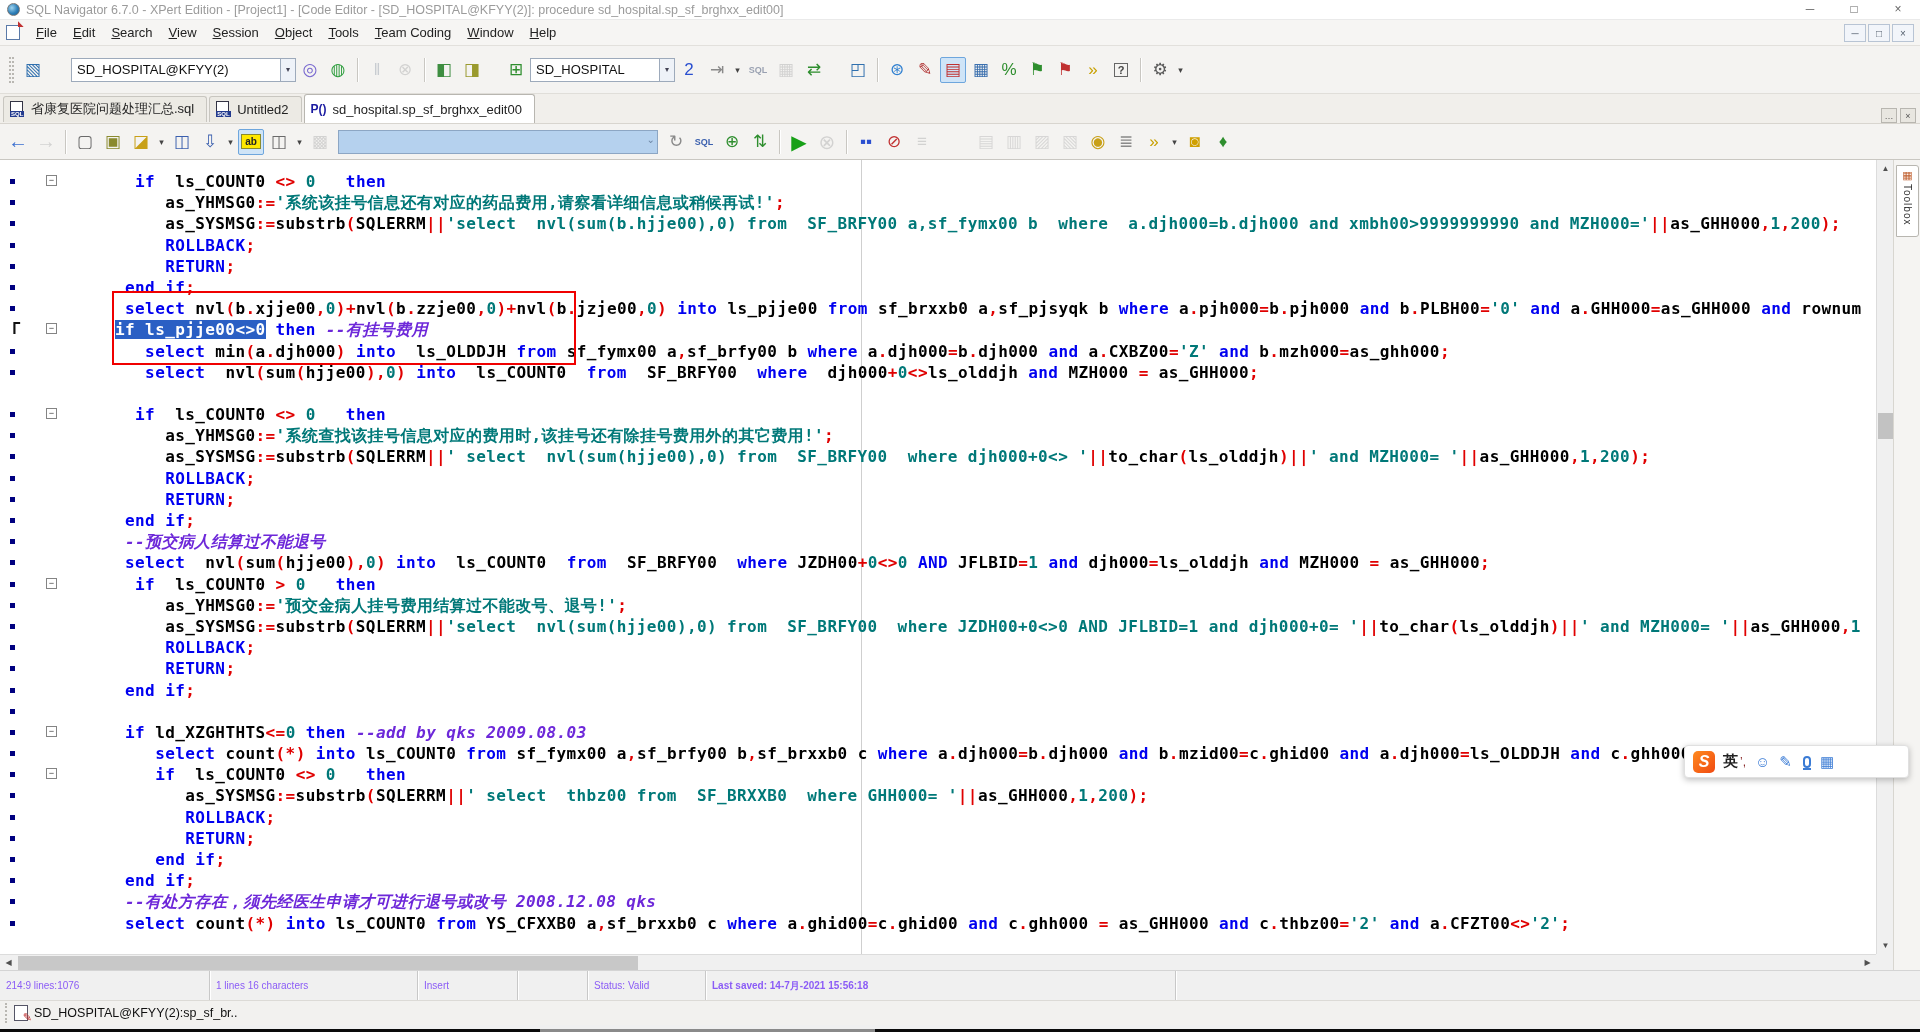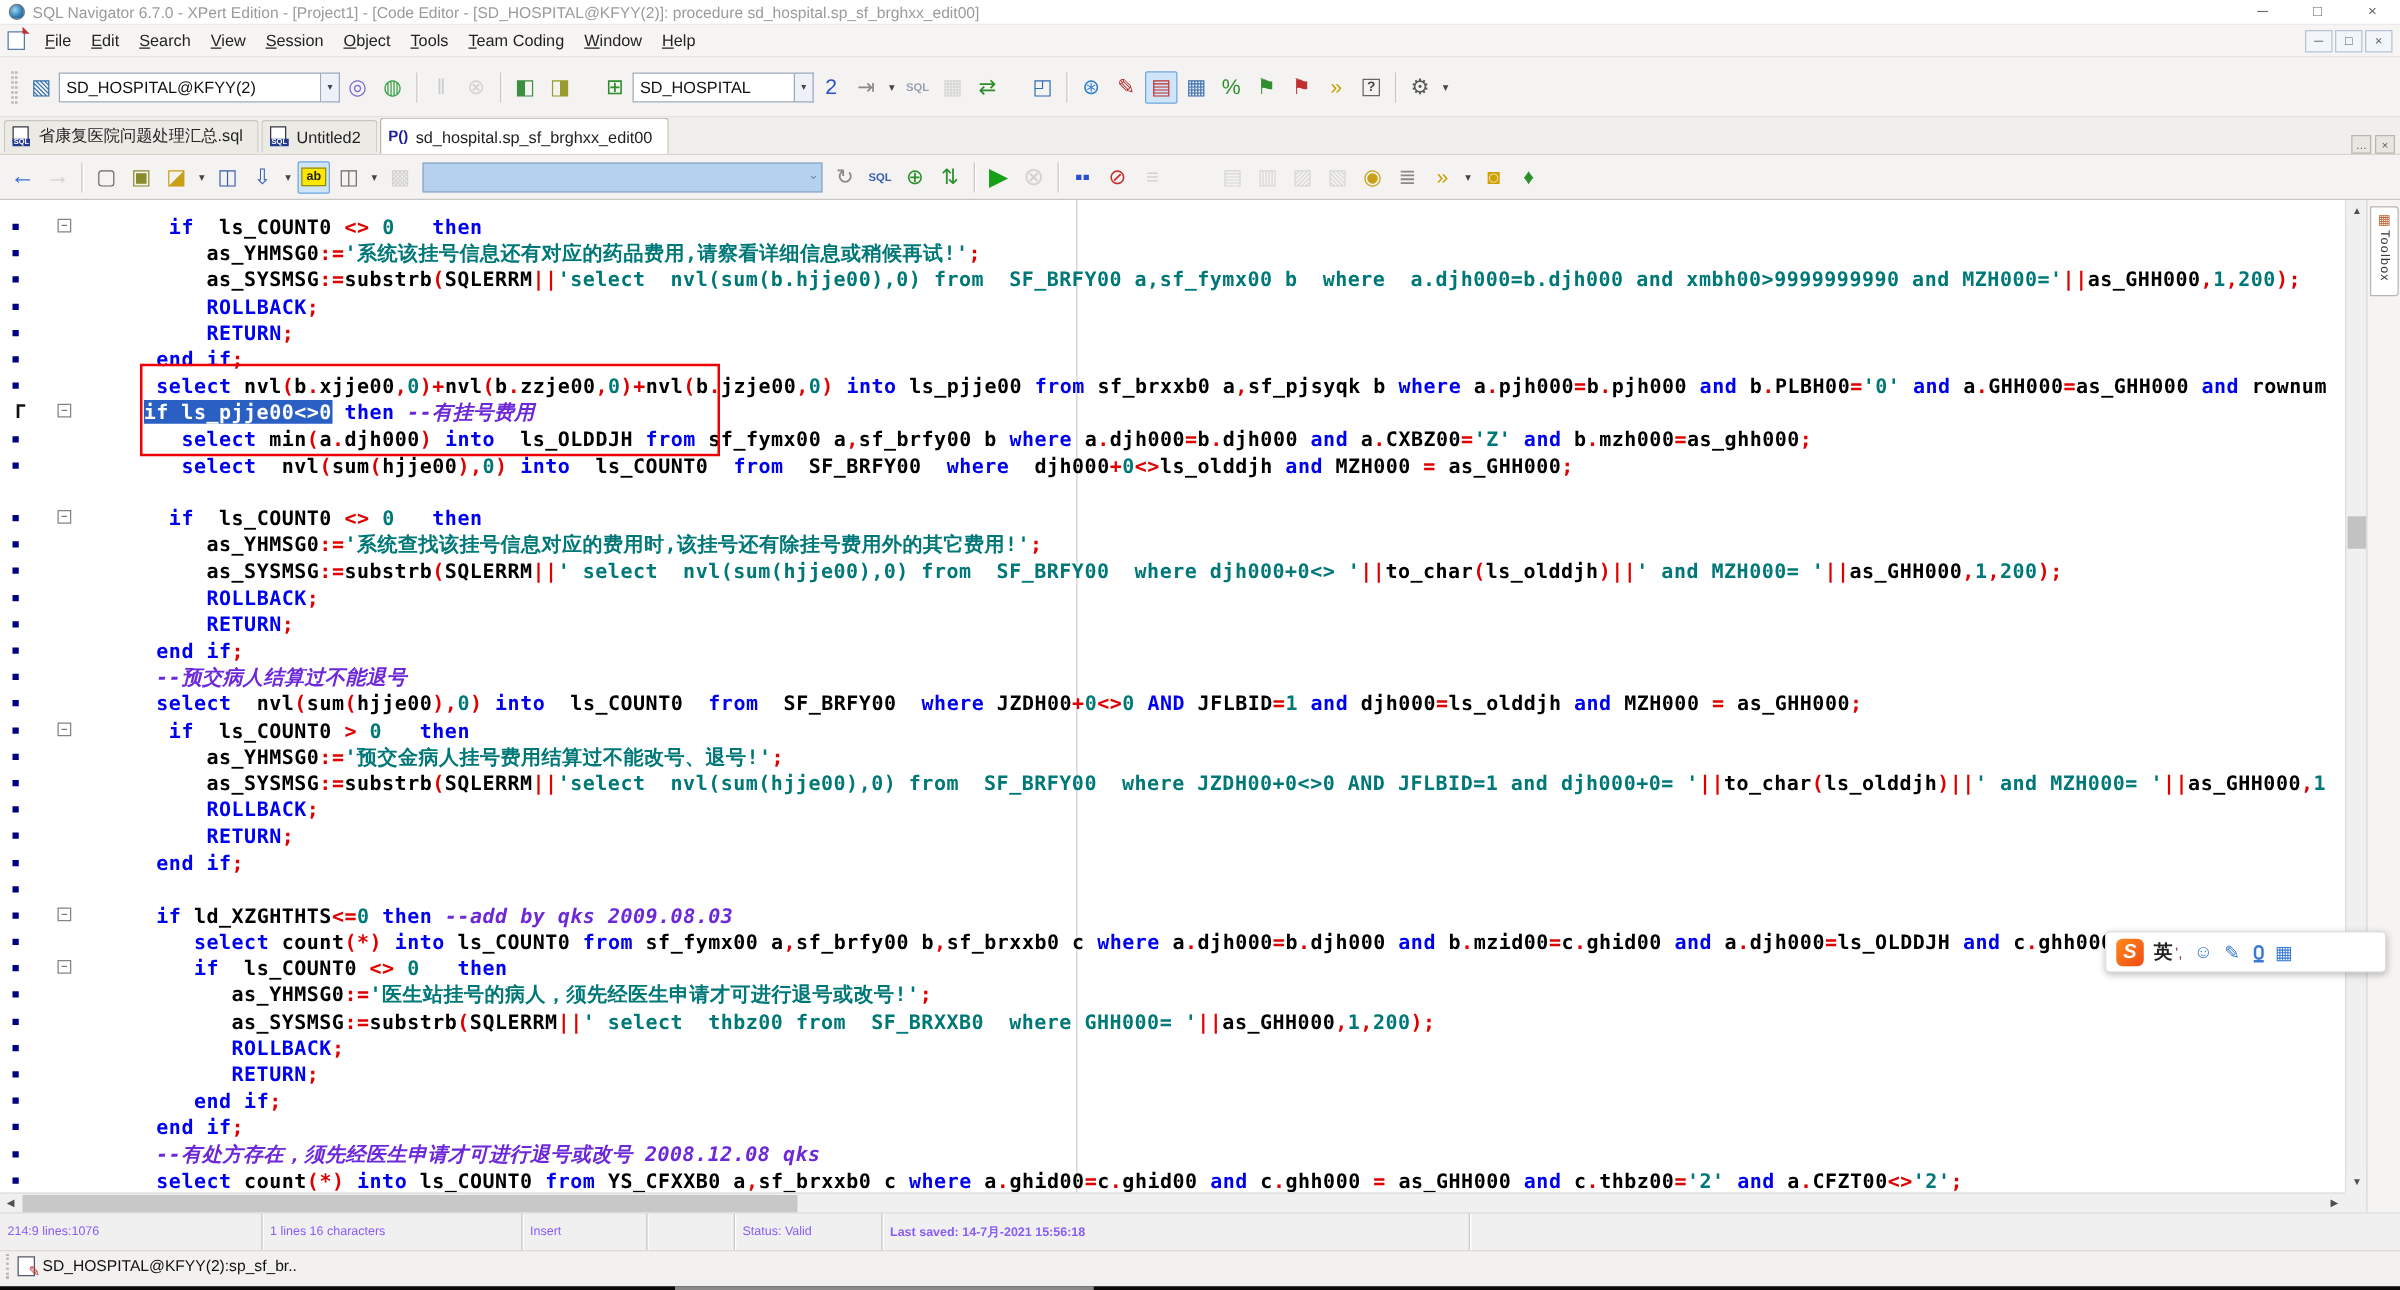--- a/index.html
+++ b/index.html
@@ -162,21 +162,21 @@
     <span class="mdi-btn">□</span>
     <span class="mdi-btn">×</span>
   </div>
 </div>
 
 <div class="band toolbar tb-main" id="tb-main">
     <div class="grip"></div>
     <div class="tbtn">
       <span style="color: rgb(47, 111, 174);">▧</span>
     </div>
-    <div class="combo" style="width: 210px;">SD_HOSPITAL@KFYY(2)</div>
+    <div class="combo" style="width: 210px; margin-left: 24px;">SD_HOSPITAL@KFYY(2)</div>
     <div class="combo-drop">▾</div>
     <div class="tbtn">
       <span style="color: rgb(122, 106, 208);">◎</span>
     </div>
     <div class="tbtn">
       <span style="color: rgb(47, 158, 63);">◍</span>
     </div>
     <div class="tsep"></div>
     <div class="tbtn dis">
       <span style="color: rgb(154, 176, 200);">‖</span>
@@ -542,26 +542,20 @@
           <span class="dot"></span>
         </div>
         <div class="code"><span class="t-id">    </span><span class="t-kw">select</span><span class="t-id"> </span><span class="t-fn">count</span><span class="t-op">(*)</span><span class="t-id"> </span><span class="t-kw">into</span><span class="t-id"> </span><span class="t-id">ls_COUNT0</span><span class="t-id"> </span><span class="t-kw">from</span><span class="t-id"> </span><span class="t-id">sf_fymx00</span><span class="t-id"> </span><span class="t-id">a</span><span class="t-op">,</span><span class="t-id">sf_brfy00</span><span class="t-id"> </span><span class="t-id">b</span><span class="t-op">,</span><span class="t-id">sf_brxxb0</span><span class="t-id"> </span><span class="t-id">c</span><span class="t-id"> </span><span class="t-kw">where</span><span class="t-id"> </span><span class="t-id">a</span><span class="t-op">.</span><span class="t-id">djh000</span><span class="t-op">=</span><span class="t-id">b</span><span class="t-op">.</span><span class="t-id">djh000</span><span class="t-id"> </span><span class="t-kw">and</span><span class="t-id"> </span><span class="t-id">b</span><span class="t-op">.</span><span class="t-id">mzid00</span><span class="t-op">=</span><span class="t-id">c</span><span class="t-op">.</span><span class="t-id">ghid00</span><span class="t-id"> </span><span class="t-kw">and</span><span class="t-id"> </span><span class="t-id">a</span><span class="t-op">.</span><span class="t-id">djh000</span><span class="t-op">=</span><span class="t-id">ls_OLDDJH</span><span class="t-id"> </span><span class="t-kw">and</span><span class="t-id"> </span><span class="t-id">c</span><span class="t-op">.</span><span class="t-id">ghh000</span><span class="t-id"> </span><span class="t-op">=</span><span class="t-id"> </span><span class="t-id">as_GHH000</span><span class="t-op">;</span></div>
       </div>
       <div class="row">
         <div class="gut">
           <span class="dot"></span>
           <span class="fold">−</span>
         </div>
         <div class="code"><span class="t-id">    </span><span class="t-kw">if</span><span class="t-id">  </span><span class="t-id">ls_COUNT0</span><span class="t-id"> </span><span class="t-op">&lt;&gt;</span><span class="t-id"> </span><span class="t-nm">0</span><span class="t-id">   </span><span class="t-kw">then</span></div>
-      </div>
-      <div class="row">
-        <div class="gut">
-          <span class="dot"></span>
-        </div>
-        <div class="code"><span class="t-id">       </span><span class="t-id">as_YHMSG0</span><span class="t-op">:=</span><span class="t-st">'医生站挂号的病人，须先经医生申请才可进行退号或改号!'</span><span class="t-op">;</span></div>
       </div>
       <div class="row">
         <div class="gut">
           <span class="dot"></span>
         </div>
         <div class="code"><span class="t-id">       </span><span class="t-id">as_SYSMSG</span><span class="t-op">:=</span><span class="t-fn">substrb</span><span class="t-op">(</span><span class="t-fn">SQLERRM</span><span class="t-op">||</span><span class="t-st">' select  thbz00 from  SF_BRXXB0  where GHH000= '</span><span class="t-op">||</span><span class="t-id">as_GHH000</span><span class="t-op">,</span><span class="t-nm">1</span><span class="t-op">,</span><span class="t-nm">200</span><span class="t-op">);</span></div>
       </div>
       <div class="row">
         <div class="gut">
           <span class="dot"></span>

